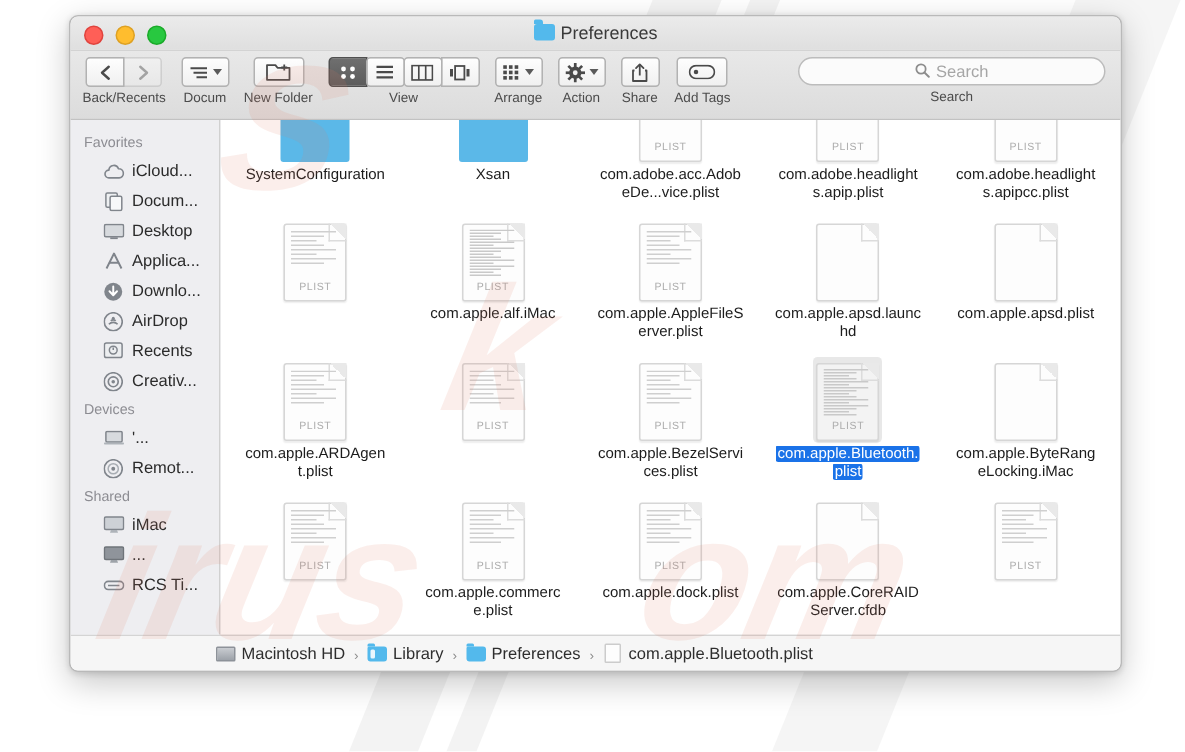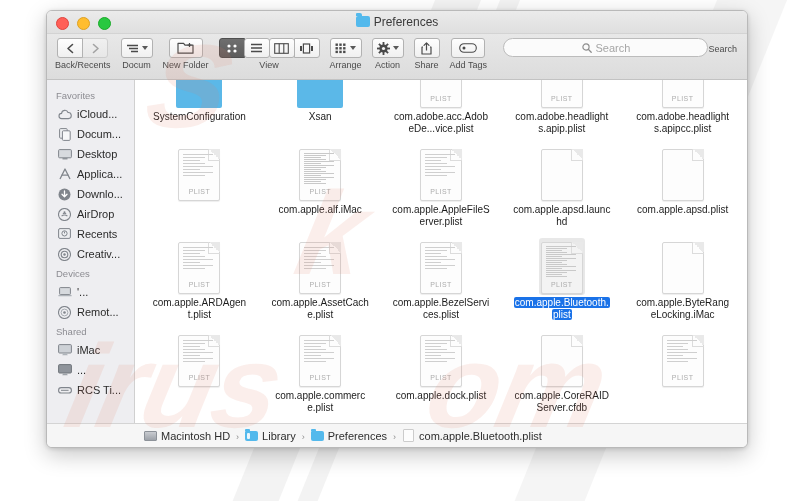--- a/index.html
+++ b/index.html
@@ -173,20 +173,21 @@
     border-left: 3px solid transparent;
     border-right: 3px solid transparent;
     border-top: 4px solid #5a5a5a;
     margin-left: 3px;
   }
 
   
   .search-group {
     margin-left: auto;
     display: flex;
+    flex-direction: column;
     align-items: center;
     margin-right: 2px;
   }
   .search-box {
     width: 205px;
     height: 19px;
     background: #fbfbfb;
     border: 1px solid #bcbcbc;
     border-radius: 10px;
     display: flex;
@@ -200,39 +201,39 @@
   
   .body {
     flex: 1;
     display: flex;
     min-height: 0;
     position: relative;
   }
 
   
   .sidebar {
-    width: 88px;
+    width: 100px;
     background: rgba(237,237,240,0.93);
     border-right: 1px solid #d0d0d0;
     padding-top: 6px;
     box-sizing: border-box;
     overflow: hidden;
     flex: none;
   }
   .sb-header {
     font-size: 9.5px;
     color: #8c8c92;
     padding: 4px 0 3px 9px;
     font-weight: normal;
   }
   .sb-item {
     display: flex;
     align-items: center;
     height: 20px;
-    padding-left: 10px;
+    padding-left: 21px;
     font-size: 11px;
     color: #2b2b2b;
     white-space: nowrap;
     overflow: hidden;
   }
   .sb-icon {
     width: 15px; height: 14px;
     margin-right: 5px;
     flex: none;
     display: flex; align-items: center; justify-content: center;
@@ -892,21 +893,20 @@
                     <i></i>
                     <i></i>
                     <i></i>
                     <i></i>
                     <i></i>
                     <i></i>
                   </span>
                   <span class="plist-tag">PLIST</span>
                 </span>
               </div>
-              <div class="label">com.apple.AssetCache.plist</div>
             </div>
             <div class="cell">
               <div class="thumb">
                 <span class="doc-icon">
                   <span class="page"></span>
                   <span class="fold"></span>
                   <span class="scribble">
                     <i></i>
                     <i></i>
                     <i></i>

